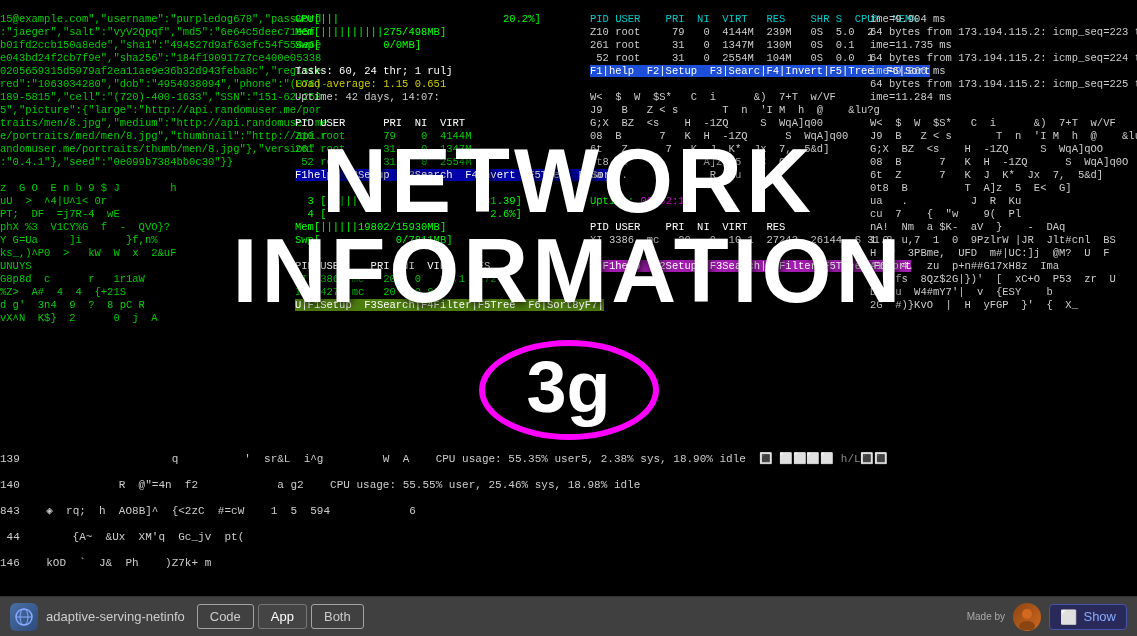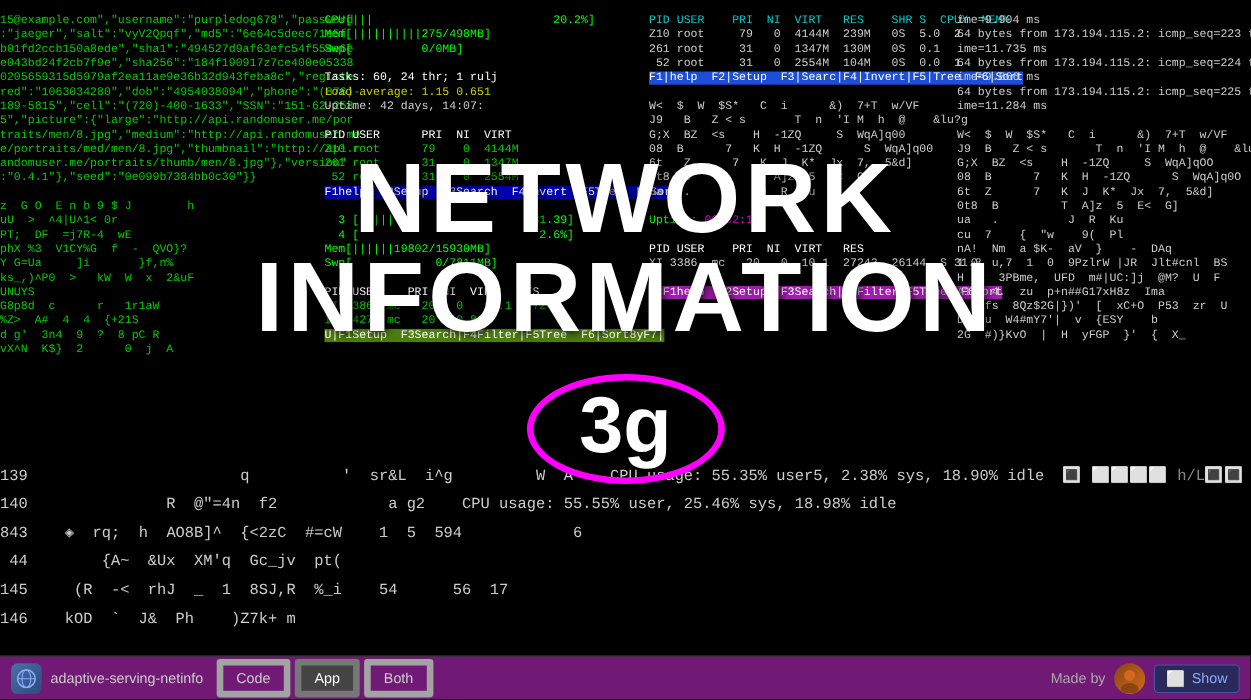--- a/index.html
+++ b/index.html
@@ -49,21 +49,21 @@
       text-shadow: 1px 1px 4px rgba(0,0,0,0.9);
     }
 
     
     .bottom-bar {
       position: absolute;
       bottom: 0;
       left: 0;
       right: 0;
       height: 40px;
-      background: #701a75;
+      background: #404040;
       border-top: 1px solid #333;
       display: flex;
       align-items: center;
       padding: 0 10px;
       gap: 0;
       justify-content: space-between;
     }
 
     .app-icon {
       width: 28px;
@@ -83,39 +83,39 @@
       font-size: 13px;
       font-family: sans-serif;
       margin-right: 12px;
       white-space: nowrap;
     }
 
     .tab-button {
       padding: 4px 12px;
       font-size: 13px;
       font-family: sans-serif;
-      border: 6px solid #a3a3a3;
+      border: 1px solid #a3a3a3;
       background: transparent;
       color: #ccc;
       cursor: pointer;
       border-radius: 3px;
       margin-right: 4px;
     }
 
     .tab-button.active {
       background: #444;
       color: #fff;
       border-color: #777;
     }
 
     .spacer { flex: 1; }
 
     .made-by {
       color: #aaa;
-      font-size: 13px;
+      font-size: 10px;
       font-family: sans-serif;
       margin-right: 8px;
     }
 
     .avatar {
       width: 28px;
       height: 28px;
       border-radius: 50%;
       background: linear-gradient(135deg, #8b4513, #d2691e);
       overflow: hidden;
@@ -261,26 +261,25 @@
 <span>nA!  Nm  a $K-  aV  }    -  DAq</span>
 <span>1 0  u,7  1  0  9PzlrW |JR  Jlt#cnl  BS</span>
 <span>H  P  3PBme,  UFD  m#|UC:]j  @M?  U  F</span>
 <span>A1R  4.  zu  p+n##G17xH8z  Ima</span>
 <span>g  \fs  8Qz$2G|})'  [  xC+O  P53  zr  U</span>
 <span>D  ju  W4#mY7'|  v  {ESY    b</span>
 <span>2G  #)}KvO  |  H  yFGP  }'  {  X_</span>
   </div>
 
   
-  <div style="position:absolute;bottom:0;left:0;right:0;color:#cccccc;font-size:14px;line-height:13px">
+  <div style="position:absolute;bottom:0;left:0;right:0;color:#cccccc;font-size:11px;line-height:13px">
 <div>139                       q          '  sr&amp;L  i^g         W  A    CPU usage: 55.35% user5, 2.38% sys, 18.90% idle  <span style="color:#888">🔳 ⬜⬜⬜⬜ h/L🔳🔳</span></div>
 <div>140               R  @"=4n  f2            a g2    CPU usage: 55.55% user, 25.46% sys, 18.98% idle</div>
 <div>843    ◈  rq;  h  AO8B]^  {&lt;2zC  #=cW    1  5  594            6</div>
 <div> 44        {A~  &amp;Ux  XM'q  Gc_jv  pt(</div>
-<div>145     (R  -&lt;  rhJ  _  1  8SJ,R  %_i    54      56  17</div>
 <div>146    kOD  `  J&amp;  Ph    )Z7k+ m</div>
   </div>
 </div>
 
 <div class="overlay-title">
   <div>NETWORK</div>
   <div>INFORMATION</div>
 </div>
 
 <div class="circle-3g">

